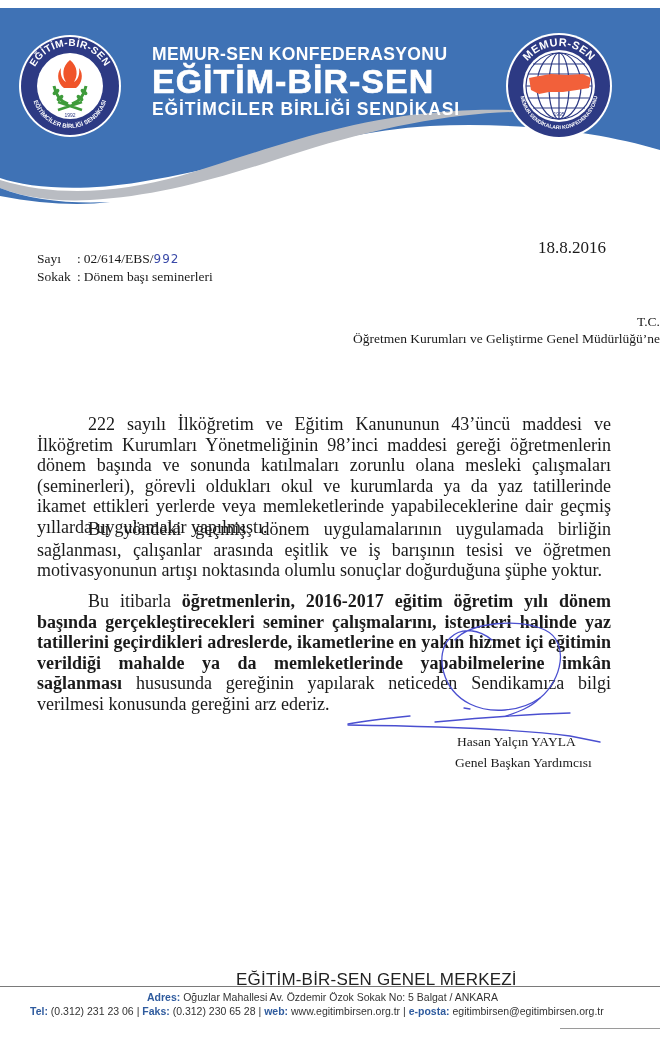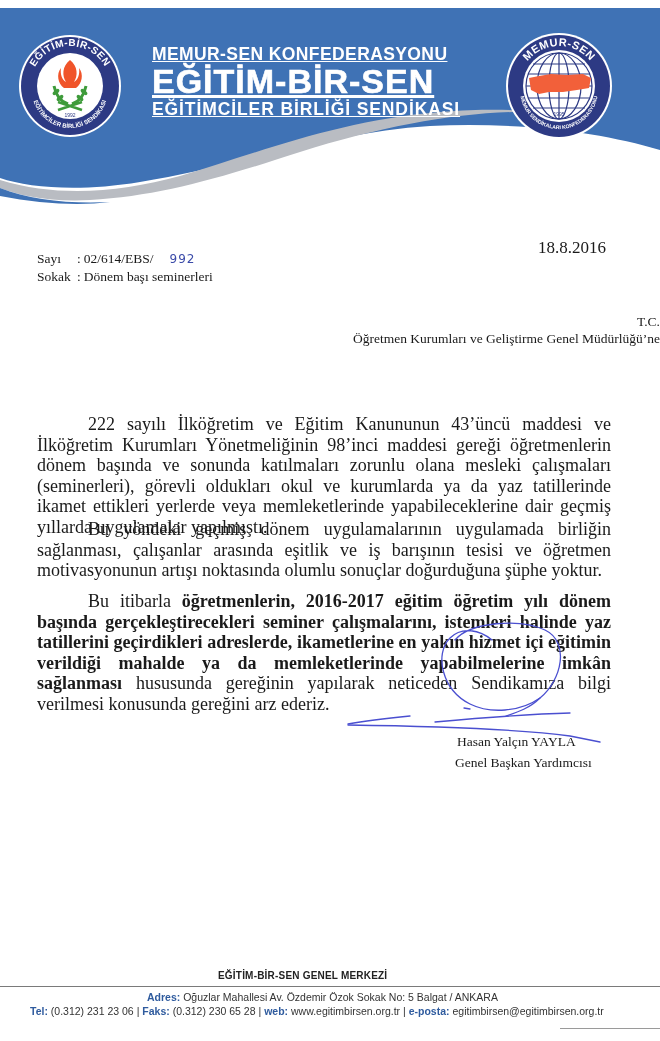--- a/index.html
+++ b/index.html
@@ -4,52 +4,52 @@
 <style>
   * { box-sizing: border-box; margin: 0; padding: 0; }
   html, body { width: 660px; height: 1041px; background: #ffffff; overflow: hidden; }
   body { position: relative; font-family: "Liberation Serif", "DejaVu Serif", serif; color: #1a1a1a; }
 
   
   .header { position: absolute; left: 0; top: 0; width: 660px; height: 225px; }
   .header svg.wave { position: absolute; left: 0; top: 0; }
   .logo-left { position: absolute; left: 18px; top: 34px; width: 104px; height: 104px; }
   .logo-right { position: absolute; left: 505px; top: 32px; width: 108px; height: 108px; }
-  .title-block { position: absolute; left: 152px; top: 44px; width: 340px; color: #fff; font-family: "Liberation Sans", "DejaVu Sans", sans-serif; text-decoration: underline; }
+  .title-block { position: absolute; left: 152px; top: 44px; width: 340px; color: #fff; font-family: "Liberation Sans", "DejaVu Sans", sans-serif; }
   .title-1 { font-size: 17.5px; font-weight: bold; letter-spacing: 0.4px; line-height: 20px; }
   .title-2 { font-size: 34px; font-weight: 900; letter-spacing: 1px; line-height: 34px; margin-top: 0px; -webkit-text-stroke: 0.6px #fff; }
   .title-3 { font-size: 17.5px; font-weight: bold; letter-spacing: 0.9px; line-height: 22px; margin-top: 0px; }
 
   
   .meta { position: absolute; left: 37px; top: 250px; font-size: 13.5px; line-height: 18px; }
   .meta-row { display: flex; }
   .meta-label { width: 40px; }
   .meta-sep { margin-right: 3px; }
-  .meta-hand { font-family: "DejaVu Sans", sans-serif; font-size: 12px; color: #3a4aa8; letter-spacing: 1px; margin-left: 16px; }
+  .meta-hand { font-family: "DejaVu Sans", sans-serif; font-size: 12px; color: #3a4aa8; letter-spacing: 1px; }
   .date { position: absolute; left: 538px; top: 238px; font-size: 17px; }
 
   
   .addressee { position: absolute; left: 0; top: 313px; width: 660px; text-align: right; font-size: 13.5px; line-height: 17px; }
 
   
   .body-text { position: absolute; left: 37px; width: 574px; font-size: 18px; line-height: 20.6px; text-align: justify; margin-top: 26px; }
   .para1 { top: 388px; }
   .para2 { top: 493px; }
   .para3 { top: 565px; }
   .indent { display: inline-block; width: 51px; }
   b { font-weight: bold; }
 
   
   .signature-svg { position: absolute; left: 330px; top: 600px; }
   .signer { position: absolute; left: 455px; top: 712px; font-size: 13.5px; line-height: 21px; margin-top: 19px; }
   .signer .name { padding-left: 2px; }
 
   
   .footer { position: absolute; left: 0; top: 965px; width: 660px; font-family: "Liberation Sans", "DejaVu Sans", sans-serif; }
-  .footer-title { position: absolute; left: 218px; top: 5px; font-size: 10px; font-weight: bold; letter-spacing: 0.2px; color: #222; }
+  .footer-title { position: absolute; left: 236px; top: 5px; font-size: 17px; font-weight: normal; letter-spacing: 0.2px; color: #222; }
   .footer-line { position: absolute; left: 0; top: 21px; width: 660px; height: 1px; background: #7a7a7a; }
   .footer-addr { position: absolute; left: 147px; top: 26px; font-size: 10.5px; color: #333; white-space: nowrap; }
   .footer-contact { position: absolute; left: 30px; top: 40px; font-size: 10.5px; color: #333; white-space: nowrap; }
   .footer-contact b, .footer-addr b { color: #2f5b9e; margin-top: 40px; }
   .footer-line2 { position: absolute; left: 560px; top: 63px; width: 100px; height: 1px; background: #9a9a9a; }
 </style>
 </head>
 <body>
 
 <div class="header">

